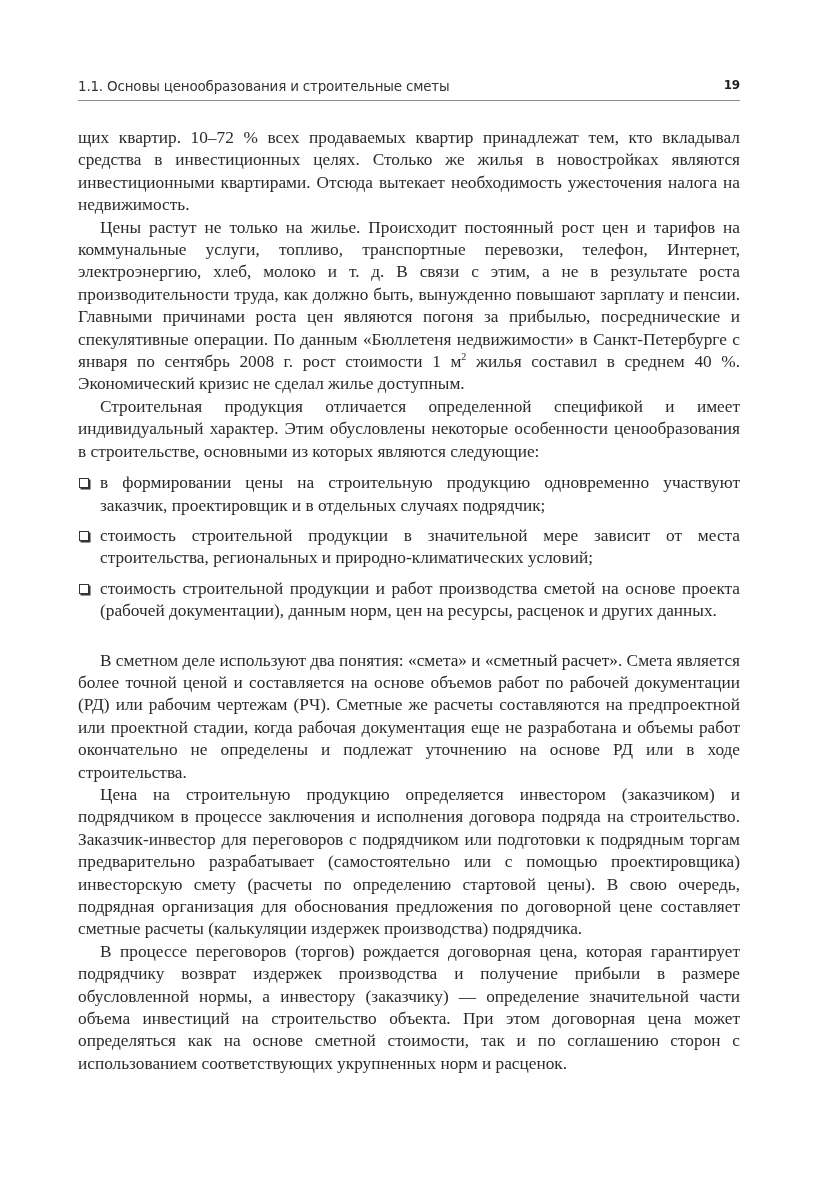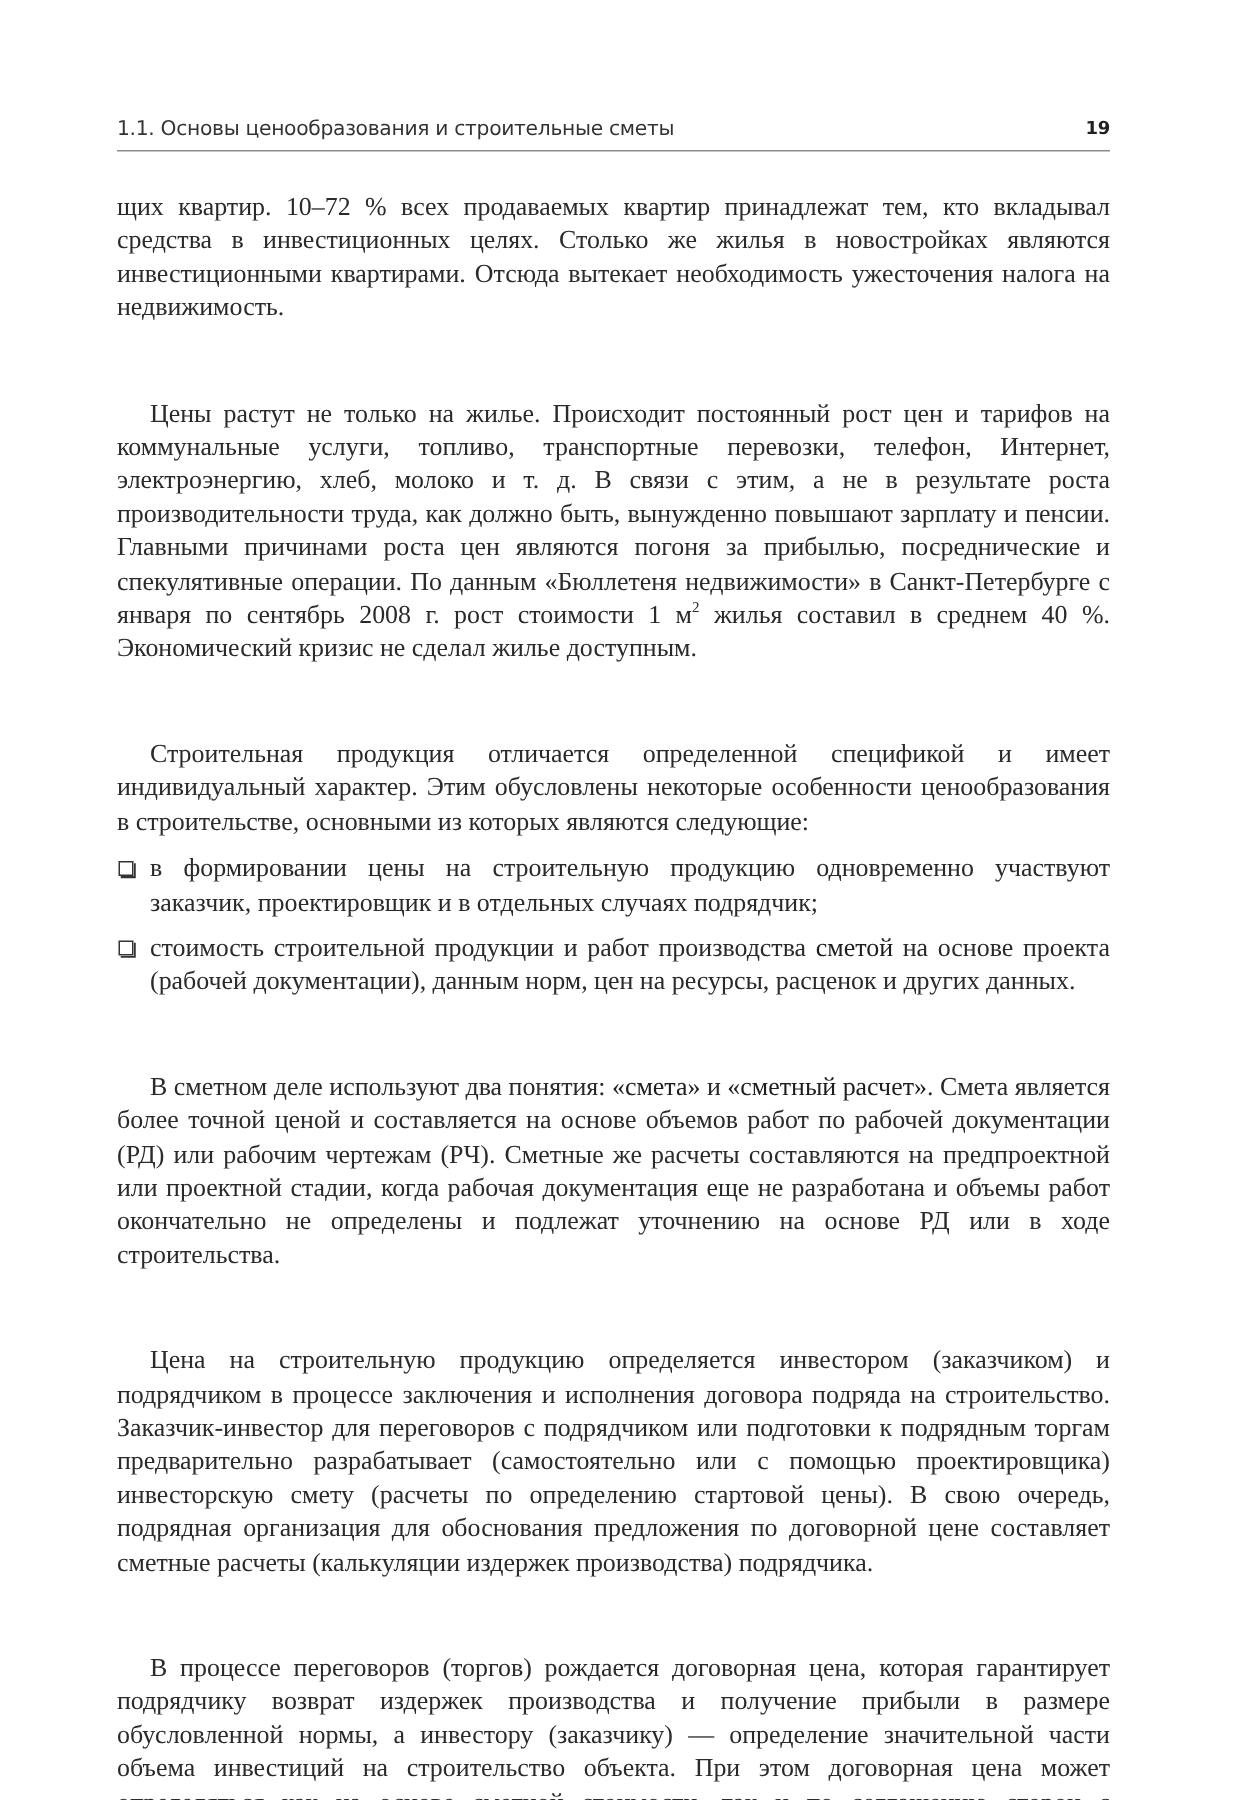--- a/index.html
+++ b/index.html
@@ -5,22 +5,22 @@
   html, body { margin: 0; padding: 0; background: #ffffff; }
   body { width: 840px; height: 1200px; position: relative; overflow: hidden; color: #2b2b2b; }
   .page { position: absolute; left: 78px; top: 78px; width: 662px; }
   .running-head { display: flex; justify-content: space-between; align-items: flex-start;
     font-family: "DejaVu Sans", sans-serif; font-size: 13.5px; color: #333; padding-bottom: 6px;
     border-bottom: 1.5px solid #8c8c8c; letter-spacing: -0.2px; }
   .running-head .pagenum { font-weight: bold; font-size: 12px; color: #222; }
   .body { margin-top: 26px; font-family: "Liberation Serif", serif; font-size: 17.3px; line-height: 22.4px;
     text-align: justify; color: #2a2a2a; }
   .body p { margin: 0; text-indent: 0; }
-  .body p.indent { text-indent: 22px; margin-top: 48px; }
-  .body ul { list-style: none; margin: 9px 0 16px 0; padding: 0; }
+  .body p.indent { text-indent: 22px; }
+  .body ul { list-style: none; margin: 9px 0 27px 0; padding: 0; }
   .body li { position: relative; padding-left: 22px; margin-bottom: 8px; }
   .body li:last-child { margin-bottom: 0; }
   .bullet { position: absolute; left: 1px; top: 6px; width: 8px; height: 8px;
     border: 1px solid #333; box-shadow: 1.5px 1.5px 0 #333; }
   b { font-weight: normal; color: #1e1e1e; }
   sup { font-size: 10px; line-height: 0; }
 </style>
 </head>
 <body>
 
@@ -30,20 +30,21 @@
     <span class="pagenum">19</span>
   </div>
 
   <div class="body">
     <p>щих квартир. 10–72 % всех продаваемых квартир принадлежат тем, кто вкладывал средства в инвестиционных целях. Столько же жилья в новостройках являются инвестиционными квартирами. Отсюда вытекает необходимость ужесточения налога на недвижимость.</p>
     <p class="indent"><span>Цены растут не только на жилье. Происходит постоянный рост цен и тарифов на коммунальные услуги, топливо, транспортные перевозки, телефон, Интернет, электроэнергию, хлеб, молоко и т. д. В связи с этим, а не в результате роста производительности труда, как должно быть, вынужденно повышают зарплату и пенсии. Главными причинами роста цен являются погоня за прибылью, посреднические и спекулятивные операции. По данным «Бюллетеня недвижимости» в Санкт-Петербурге с января по сентябрь 2008 г. рост стоимости 1 м</span><sup>2</sup><span> жилья составил в среднем 40 %. Экономический кризис не сделал жилье доступным.</span></p>
     <p class="indent">Строительная продукция отличается определенной спецификой и имеет индивидуальный характер. Этим обусловлены некоторые особенности ценообразования в строительстве, основными из которых являются следующие:</p>
 
     <ul>
       <li><span class="bullet"></span><span>в формировании цены на строительную продукцию одновременно участвуют заказчик, проектировщик и в отдельных случаях подрядчик;</span></li>
+      <li><span class="bullet"></span><span>стоимость строительной продукции в значительной мере зависит от места строительства, региональных и природно-климатических условий;</span></li>
       <li><span class="bullet"></span><span>стоимость строительной продукции и работ производства </span><b>сметой</b><span> на основе проекта (рабочей документации), данным норм, цен на ресурсы, расценок и других данных.</span></li>
     </ul>
 
     <p class="indent"><span>В сметном деле используют два понятия: </span><b>«смета»</b><span> и </span><b>«сметный расчет»</b><span>. Смета является более точной ценой и составляется на основе объемов работ по рабочей документации (РД) или рабочим чертежам (РЧ). Сметные же расчеты составляются на предпроектной или проектной стадии, когда рабочая документация еще не разработана и объемы работ окончательно не определены и подлежат уточнению на основе РД или в ходе строительства.</span></p>
     <p class="indent">Цена на строительную продукцию определяется инвестором (заказчиком) и подрядчиком в процессе заключения и исполнения договора подряда на строительство. Заказчик-инвестор для переговоров с подрядчиком или подготовки к подрядным торгам предварительно разрабатывает (самостоятельно или с помощью проектировщика) инвесторскую смету (расчеты по определению стартовой цены). В свою очередь, подрядная организация для обоснования предложения по договорной цене составляет сметные расчеты (калькуляции издержек производства) подрядчика.</p>
     <p class="indent">В процессе переговоров (торгов) рождается договорная цена, которая гарантирует подрядчику возврат издержек производства и получение прибыли в размере обусловленной нормы, а инвестору (заказчику) — определение значительной части объема инвестиций на строительство объекта. При этом договорная цена может определяться как на основе сметной стоимости, так и по соглашению сторон с использованием соответствующих укрупненных норм и расценок.</p>
   </div>
 </div>
 
 </body></html>

